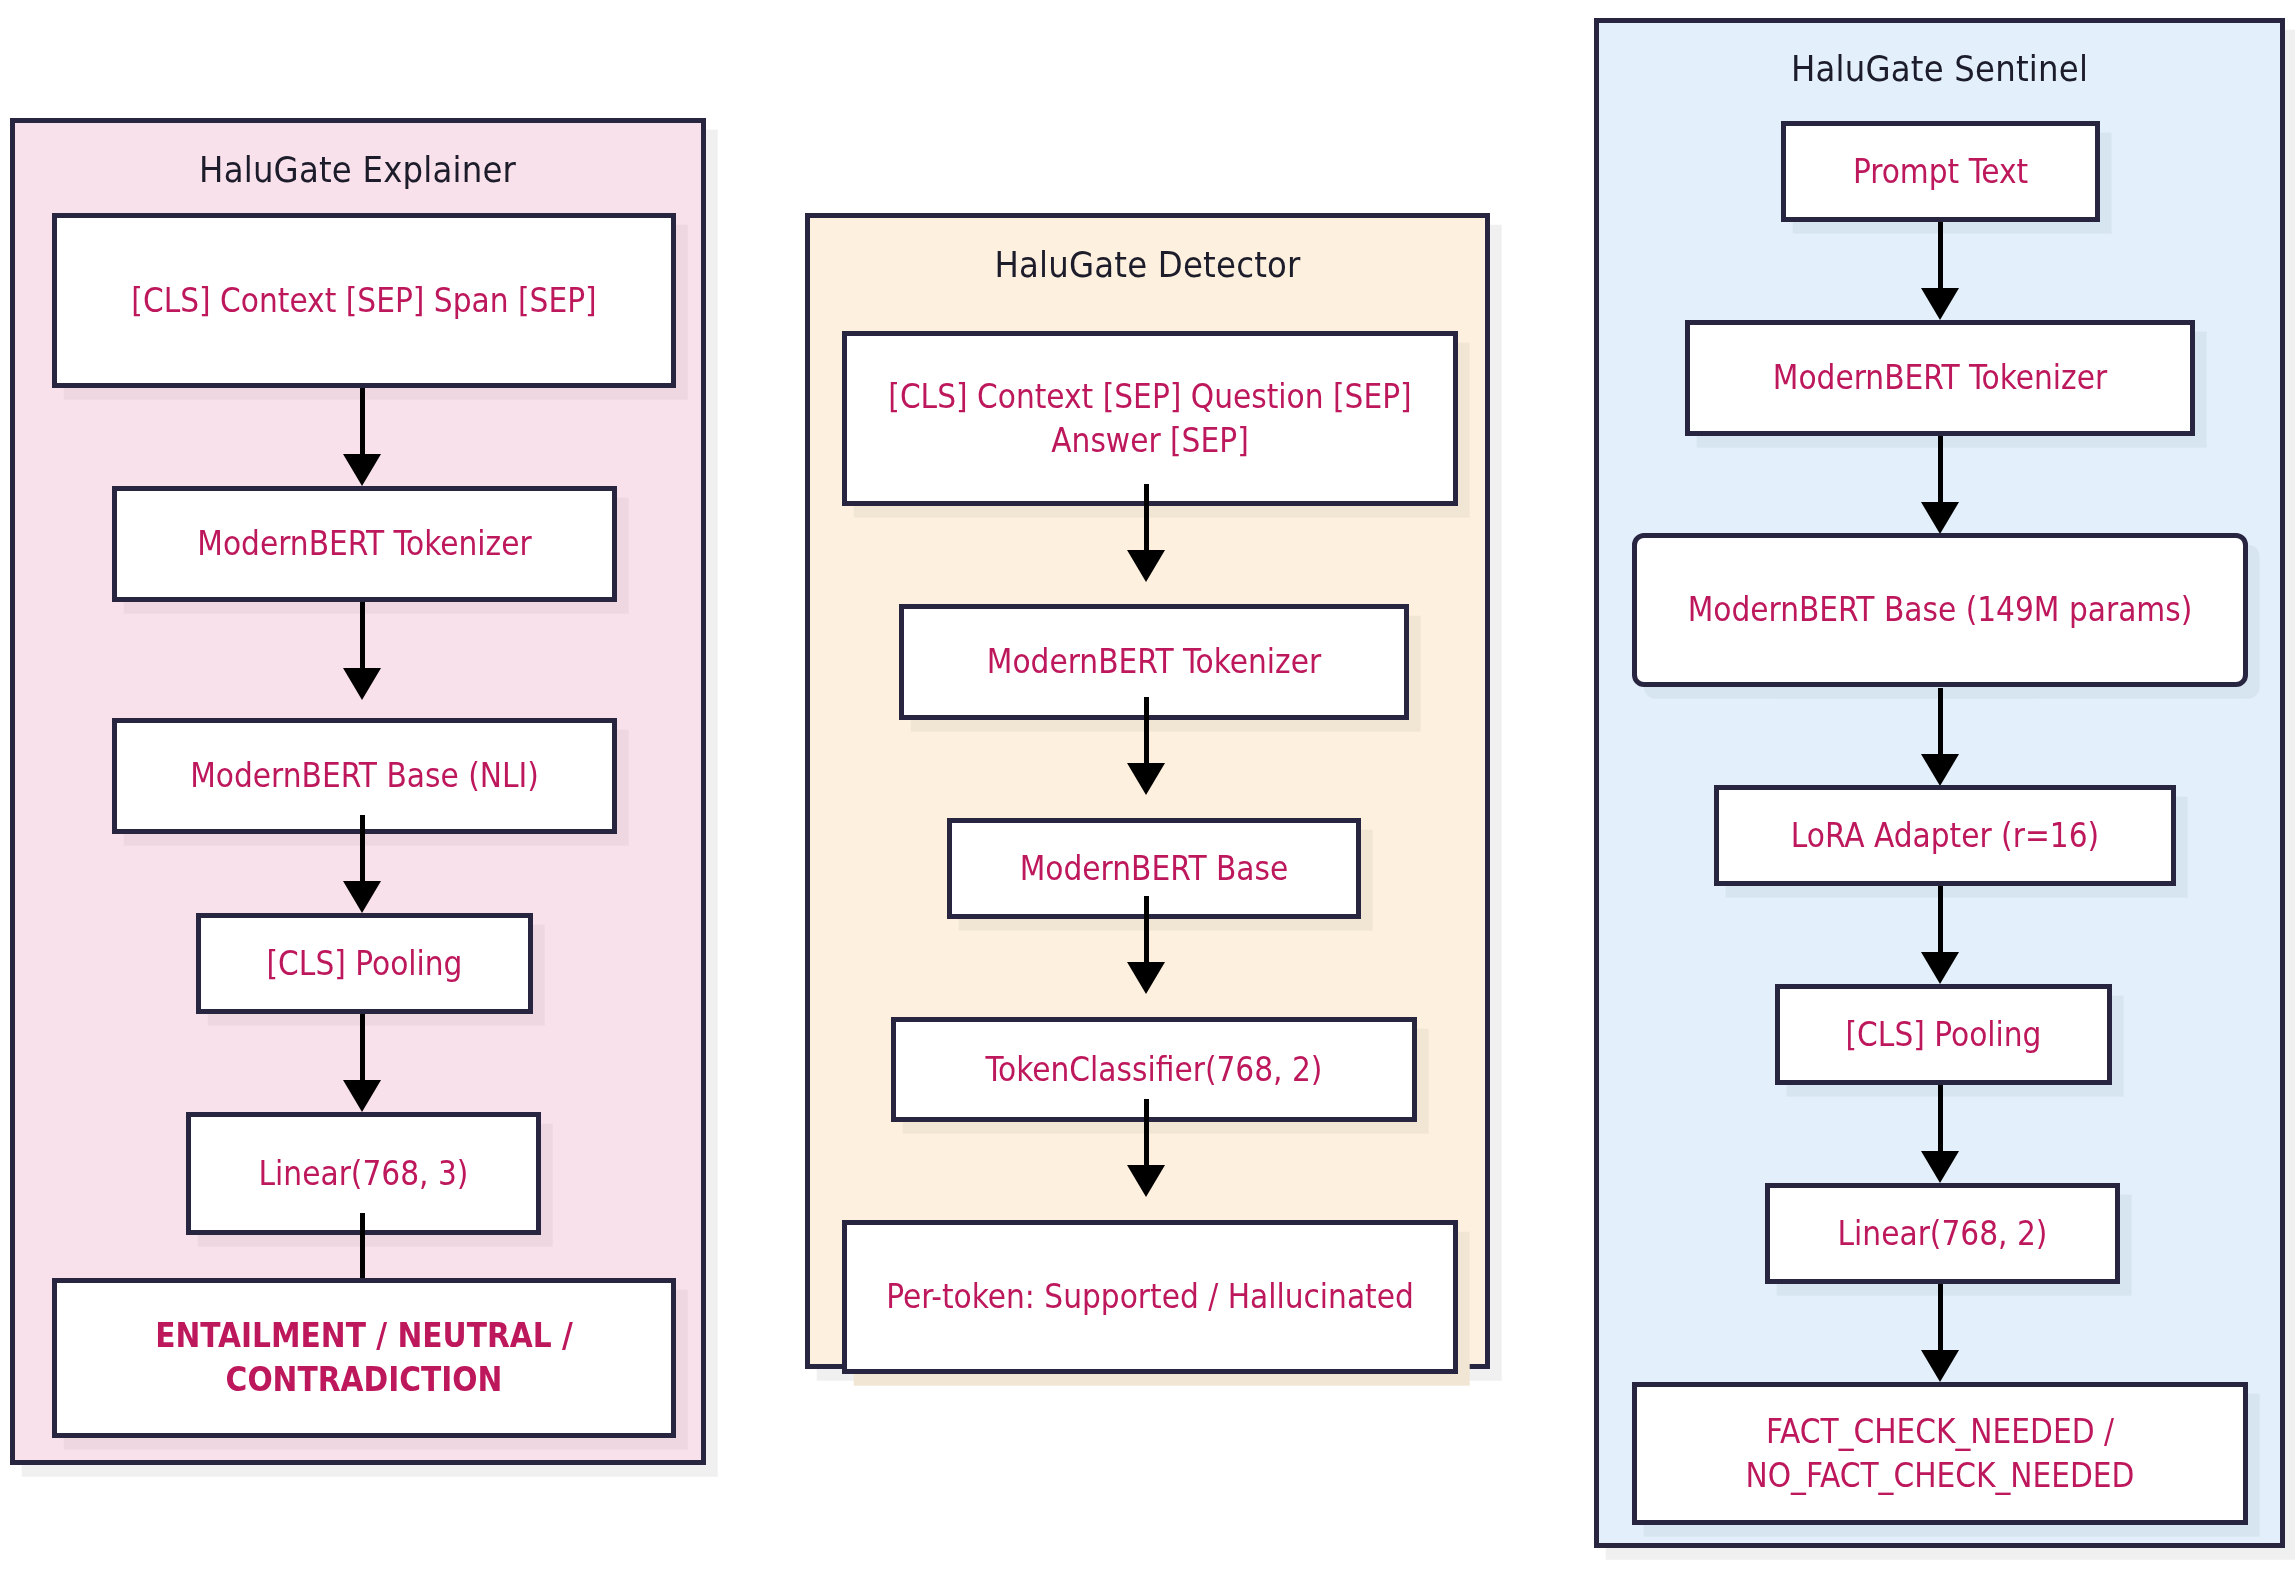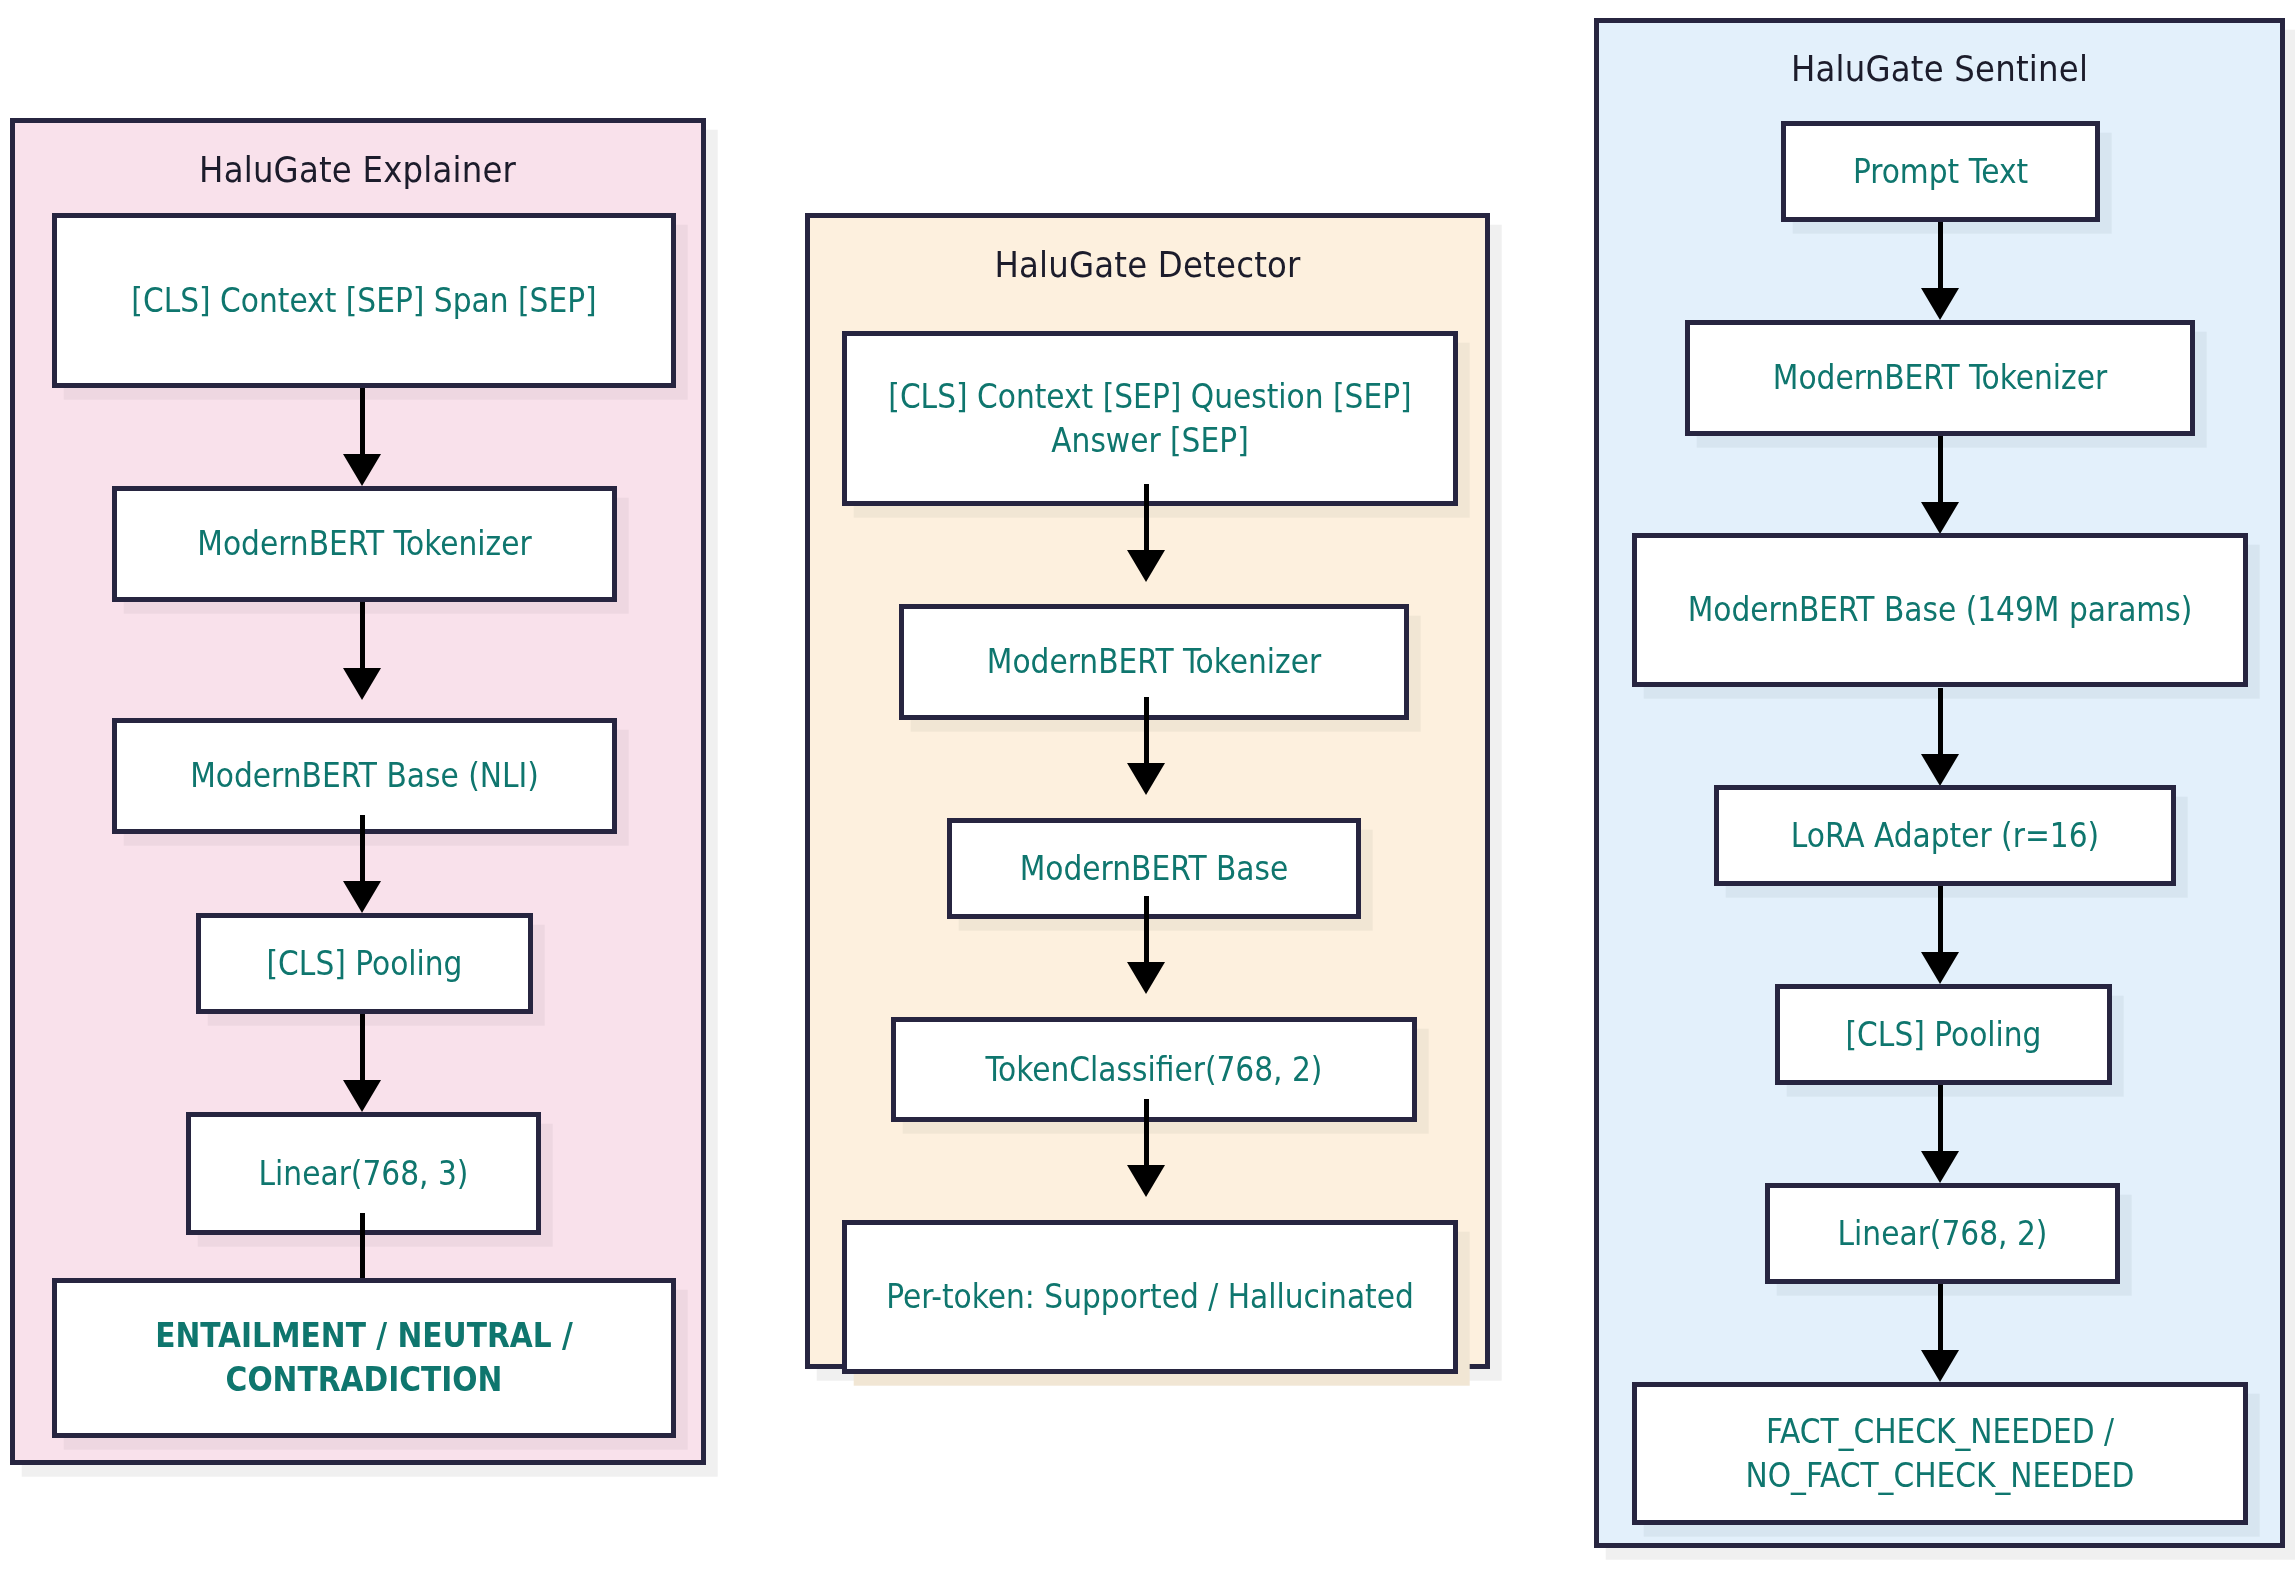--- a/index.html
+++ b/index.html
@@ -17,21 +17,21 @@
                white-space:nowrap;}
 
   .p-explainer{background:#f9e1eb;}
   .p-detector {background:#fdf0de;}
   .p-sentinel {background:#e3f0fb;}
 
   
   .node{position:absolute;box-sizing:border-box;background:#ffffff;
         border:5.8px solid #272540;
         display:flex;align-items:center;justify-content:center;
-        text-align:center;color:#0f766e;font-size:33px;line-height:1.32;
+        text-align:center;color:#be185d;font-size:33px;line-height:1.32;
         padding:0 9.6px;}
   .node.sh-pink {box-shadow:11.7px 11.7px 0 0 #eed7e1;}
   .node.sh-orng {box-shadow:11.7px 11.7px 0 0 #f1e6d4;margin-top:23px;}
   .node.sh-blue {box-shadow:11.7px 11.7px 0 0 #d7e5f0;}
 
   
   .arrow{position:absolute;}
   .arrow .shaft{position:absolute;left:50%;top:0;width:4.8px;margin-left:-2.4px;
                 background:#000000;}
   .arrow .head{position:absolute;left:50%;bottom:0;width:0;height:0;
@@ -120,21 +120,21 @@
     <div class="shaft" style="height:66px;"></div>
       <div class="head"></div>
   </div>
 
   <div class="node sh-blue" style="left:1685px;top:320px;width:510px;height:116px;">ModernBERT Tokenizer</div>
   <div class="arrow" style="left:1922px;top:436px;width:37px;height:98px;">
     <div class="shaft" style="height:66px;"></div>
       <div class="head"></div>
   </div>
 
-  <div class="node sh-blue" style="left:1632px;top:533px;width:616px;height:154px;">ModernBERT Base (149M params)</div>
+  <div class="node sh-blue" style="left:1632px;top:533px;width:616px;height:154px;border-radius:12px;">ModernBERT Base (149M params)</div>
   <div class="arrow" style="left:1922px;top:688px;width:37px;height:98px;">
     <div class="shaft" style="height:66px;"></div>
       <div class="head"></div>
   </div>
 
   <div class="node sh-blue" style="left:1714px;top:785px;width:462px;height:101px;">LoRA Adapter (r=16)</div>
   <div class="arrow" style="left:1922px;top:886px;width:37px;height:98px;">
     <div class="shaft" style="height:66px;"></div>
       <div class="head"></div>
   </div>

